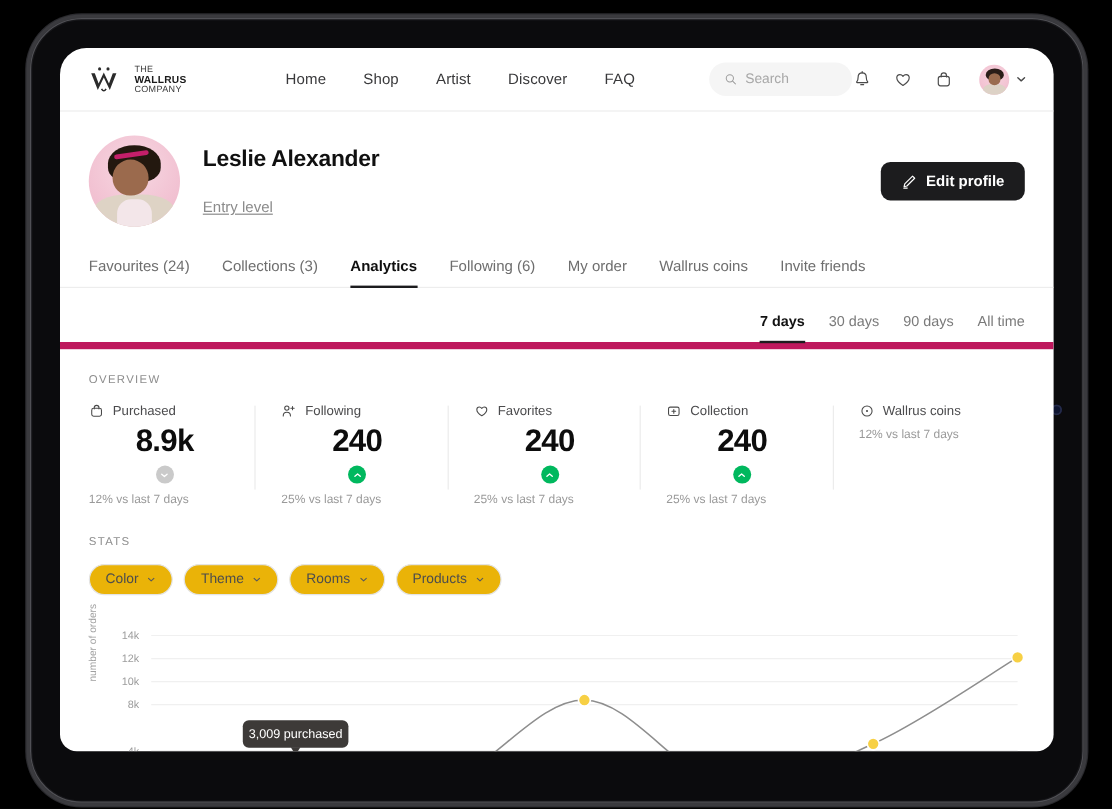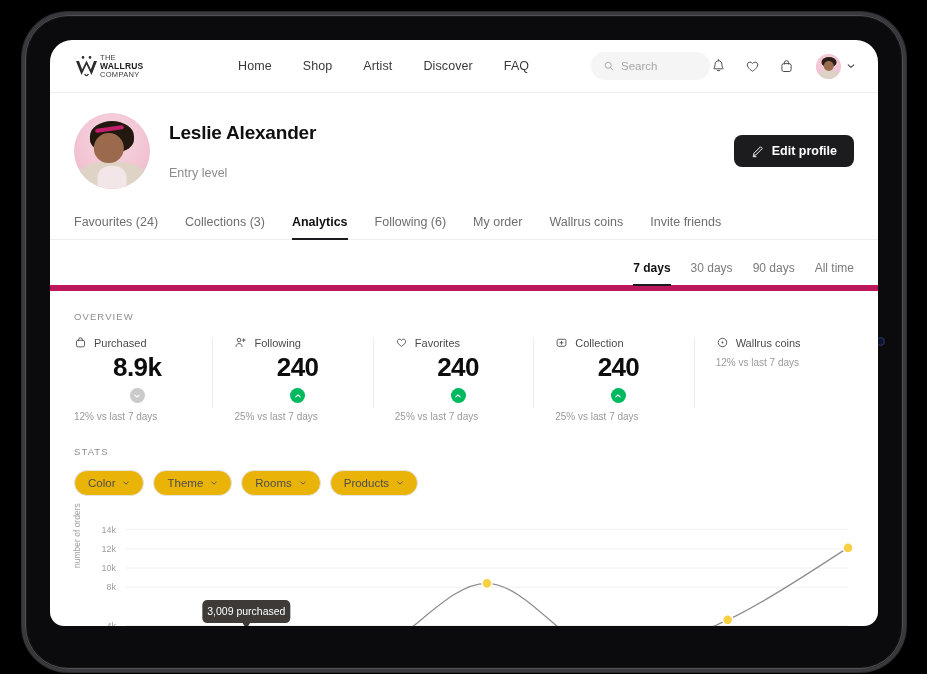--- a/index.html
+++ b/index.html
@@ -45,21 +45,21 @@
     overflow: hidden;
   }
 
   
   .topnav {
     height: 53px;
     display: flex; align-items: center;
     padding: 0 22px 0 24px;
     border-bottom: 1px solid #ededed;
   }
-  .logo { display: flex; align-items: flex-start; gap: 0; width: 112px; flex: 0 0 auto; }
+  .logo { display: flex; align-items: flex-start; gap: 12px; width: 112px; flex: 0 0 auto; }
   .logo-mark { width: 26px; height: 24px; margin-top: 2px; }
   .logo-text { line-height: 1.08; padding-top: 1px; }
   .logo-l1 { font-size: 7.5px; color: #3b3b3b; letter-spacing: .3px; }
   .logo-l2 { font-size: 8.5px; color: #1a1a1a; letter-spacing: .2px; }
   .logo-l2 b { font-weight: 700; }
   .logo-l3 { font-size: 7.5px; color: #3b3b3b; letter-spacing: .3px; }
 
   .navlinks { display: flex; align-items: center; gap: 31px; margin-left: 52px; }
   .navlink {
     font-size: 12.5px; color: #39393b; text-decoration: none;
@@ -124,21 +124,21 @@
   .avatar-lg .body {
     position: absolute; left: 50%; bottom: -10%; transform: translateX(-50%);
     width: 90%; height: 46%; border-radius: 40% 40% 0 0; background: #ded3c5;
   }
   .avatar-lg .shirt {
     position: absolute; left: 50%; bottom: -10%; transform: translateX(-50%);
     width: 38%; height: 40%; border-radius: 40% 40% 0 0; background: #f3e6e9;
   }
   .profile-text { margin-left: 19px; }
   .profile-name { font-size: 19px; font-weight: 700; color: #101010; letter-spacing: -.2px; }
-  .profile-sub { font-size: 12.5px; color: #8b8b8b; margin-top: 22px; }
+  .profile-sub { font-size: 12.5px; color: #8b8b8b; margin-top: 22px; text-decoration: underline; }
   .edit-btn {
     margin-left: auto;
     background: #1c1c1e; color: #fff;
     border: none; border-radius: 8px;
     height: 32px; padding: 0 17px;
     display: flex; align-items: center; gap: 8px;
     font-family: inherit; font-size: 12.5px; font-weight: 600;
     cursor: pointer;
   }
 

